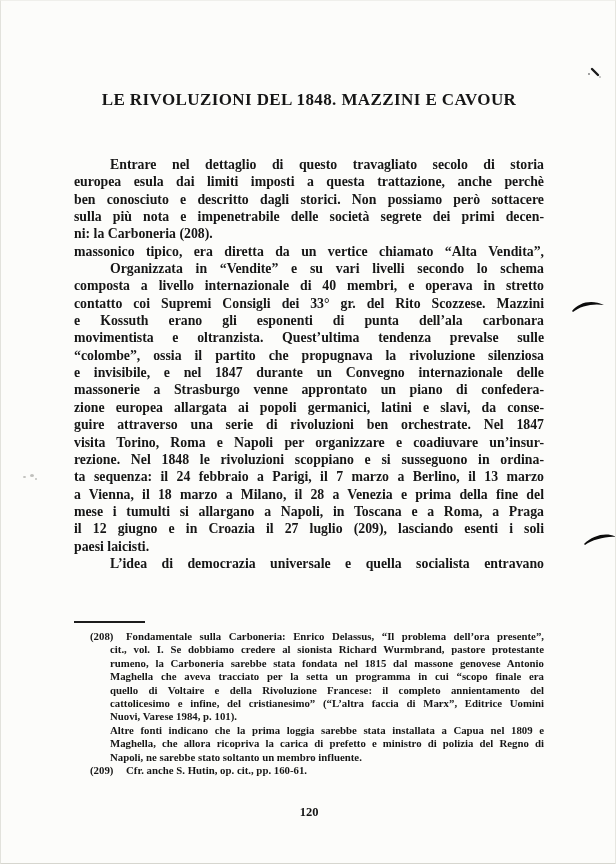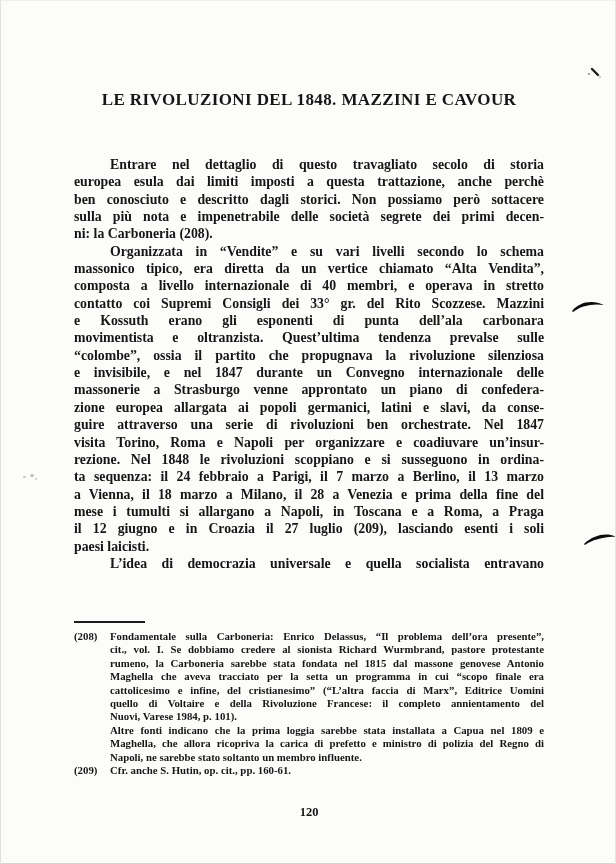--- a/index.html
+++ b/index.html
@@ -39,21 +39,21 @@
     position:absolute;top:629px;left:73px;width:470px;
     font-weight:bold;font-size:10.8px;
   }
   .fline{
     height:13.4px;line-height:13.4px;
     text-align:justify;text-align-last:justify;
     padding-left:36px;white-space:nowrap;
   }
   .fline.first{padding-left:0;}
   .fline.endline{text-align-last:left;}
-  .fn-label{display:inline-block;width:36px;}
+  .fn-label{display:inline-block;width:36px;margin-left:16px;}
   .page-number{
     position:absolute;top:788px;left:73px;width:470px;
     text-align:center;font-weight:bold;font-size:12.5px;margin-top:16px;
   }
   .mark{position:absolute;}
   .smudge{position:absolute;left:22px;top:472px;width:14px;height:8px;opacity:.55;}
   .smudge i{position:absolute;background:#8f8f8a;border-radius:50%;}
   .smudge .d1{left:0;top:3px;width:3px;height:2px;}
   .smudge .d2{left:7px;top:1px;width:4px;height:3px;}
   .smudge .d3{left:12px;top:5px;width:2px;height:2px;}
@@ -69,22 +69,22 @@
 
   <div class="body-block">
     <div>
       <div class="bline indent">Entrare nel dettaglio di questo travagliato secolo di storia</div>
       <div class="bline">europea esula dai limiti imposti a questa trattazione, anche perchè</div>
       <div class="bline">ben conosciuto e descritto dagli storici. Non possiamo però sottacere</div>
       <div class="bline">sulla più nota e impenetrabile delle società segrete dei primi decen-</div>
       <div class="bline endline">ni: la Carboneria (208).</div>
     </div>
     <div>
+      <div class="bline">massonico tipico, era diretta da un vertice chiamato “Alta Vendita”,</div>
       <div class="bline indent">Organizzata in “Vendite” e su vari livelli secondo lo schema</div>
-      <div class="bline">massonico tipico, era diretta da un vertice chiamato “Alta Vendita”,</div>
       <div class="bline">composta a livello internazionale di 40 membri, e operava in stretto</div>
       <div class="bline">contatto coi Supremi Consigli dei 33° gr. del Rito Scozzese. Mazzini</div>
       <div class="bline">e Kossuth erano gli esponenti di punta dell’ala carbonara</div>
       <div class="bline">movimentista e oltranzista. Quest’ultima tendenza prevalse sulle</div>
       <div class="bline">“colombe”, ossia il partito che propugnava la rivoluzione silenziosa</div>
       <div class="bline">e invisibile, e nel 1847 durante un Convegno internazionale delle</div>
       <div class="bline">massonerie a Strasburgo venne approntato un piano di confedera-</div>
       <div class="bline">zione europea allargata ai popoli germanici, latini e slavi, da conse-</div>
       <div class="bline">guire attraverso una serie di rivoluzioni ben orchestrate. Nel 1847</div>
       <div class="bline">visita Torino, Roma e Napoli per organizzare e coadiuvare un’insur-</div>
@@ -101,22 +101,22 @@
   </div>
 
   <div class="fn-rule"></div>
 
   <div class="fn-block">
     <div>
       <div class="fline first"><span class="fn-label">(208)</span><span>Fondamentale sulla Carboneria: Enrico Delassus, “Il problema dell’ora presente”,</span></div>
       <div class="fline">cit., vol. I. Se dobbiamo credere al sionista Richard Wurmbrand, pastore protestante</div>
       <div class="fline">rumeno, la Carboneria sarebbe stata fondata nel 1815 dal massone genovese Antonio</div>
       <div class="fline">Maghella che aveva tracciato per la setta un programma in cui “scopo finale era</div>
+      <div class="fline">quello di Voltaire e della Rivoluzione Francese: il completo annientamento del</div>
       <div class="fline">cattolicesimo e infine, del cristianesimo” (“L’altra faccia di Marx”, Editrice Uomini</div>
-      <div class="fline">quello di Voltaire e della Rivoluzione Francese: il completo annientamento del</div>
       <div class="fline endline">Nuovi, Varese 1984, p. 101).</div>
       <div class="fline">Altre fonti indicano che la prima loggia sarebbe stata installata a Capua nel 1809 e</div>
       <div class="fline">Maghella, che allora ricopriva la carica di prefetto e ministro di polizia del Regno di</div>
       <div class="fline endline">Napoli, ne sarebbe stato soltanto un membro influente.</div>
     </div>
     <div>
       <div class="fline first endline"><span class="fn-label">(209)</span><span>Cfr. anche S. Hutin, op. cit., pp. 160-61.</span></div>
     </div>
   </div>
 

